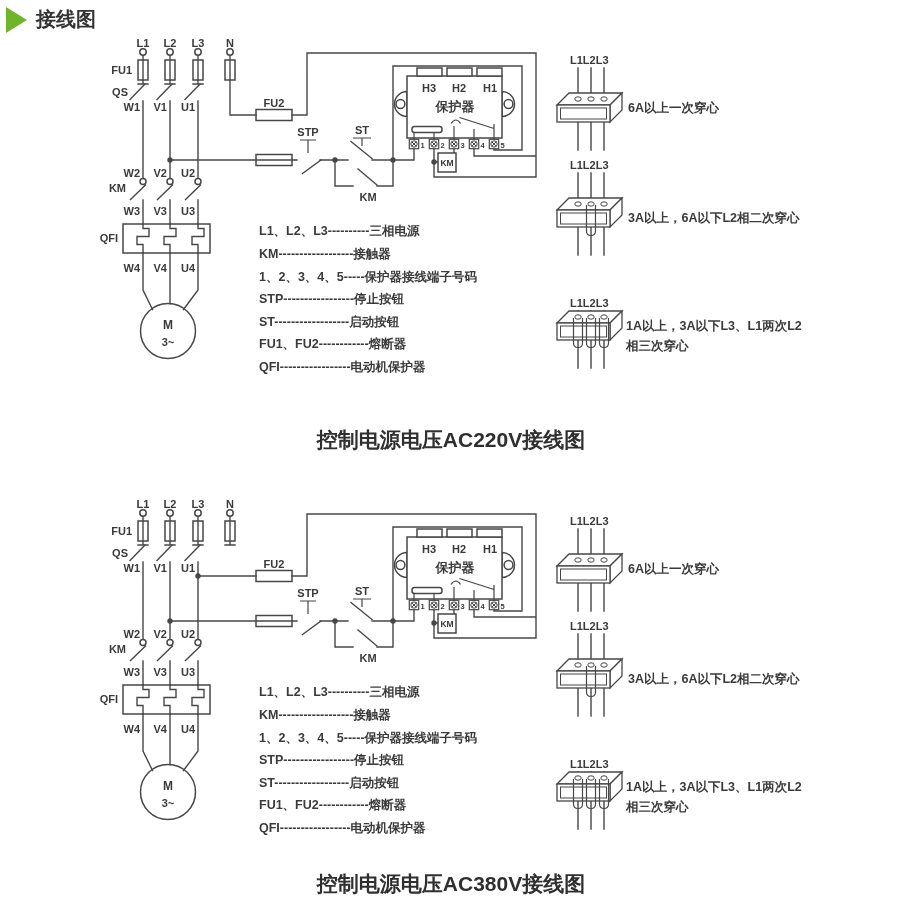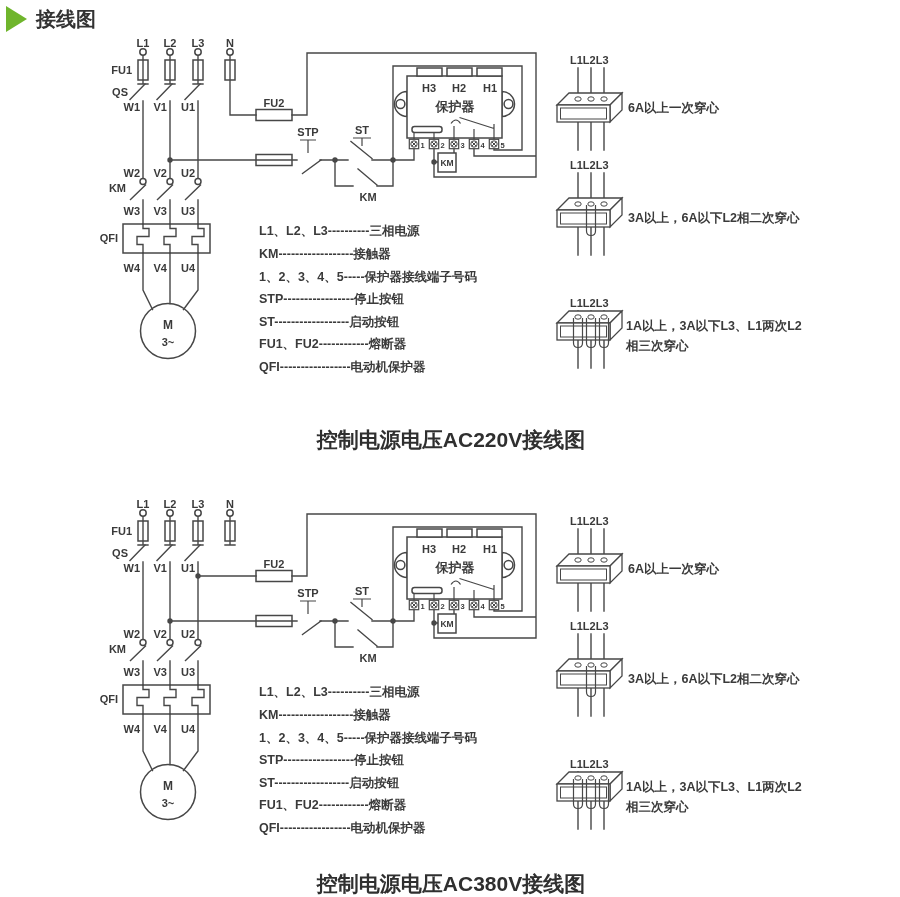--- a/index.html
+++ b/index.html
@@ -1,18 +1,18 @@
 <!DOCTYPE html>
 <html><head>
 <meta charset="utf-8">
 <style>
   html,body{margin:0;padding:0;background:#fff;}
   #page{position:relative;width:900px;height:897px;background:#fff;overflow:hidden;
         font-family:"Liberation Sans",sans-serif;}
-  #hdr{position:absolute;left:6px;top:6px;display:flex;align-items:flex-start;}
+  #hdr{position:absolute;left:6px;top:6px;display:flex;align-items:flex-end;}
   .tri{width:0;height:0;border-left:21px solid #6fb52c;border-top:13px solid transparent;
        border-bottom:13px solid transparent;}
   .hdr-t{margin-left:9px;font:700 20px "Liberation Sans",sans-serif;color:#333;}
   svg{position:absolute;left:0;top:0;}
   .wire{stroke:#474747;stroke-width:1.4;fill:none;stroke-linecap:square;}
   .comp{stroke:#474747;stroke-width:1.5;fill:#fff;}
   .compn{stroke:#474747;stroke-width:1.5;fill:none;}
   .thin{stroke:#474747;stroke-width:1.2;fill:none;}
   .dot{fill:#474747;stroke:none;}
   text{fill:#3a3a3a;}

